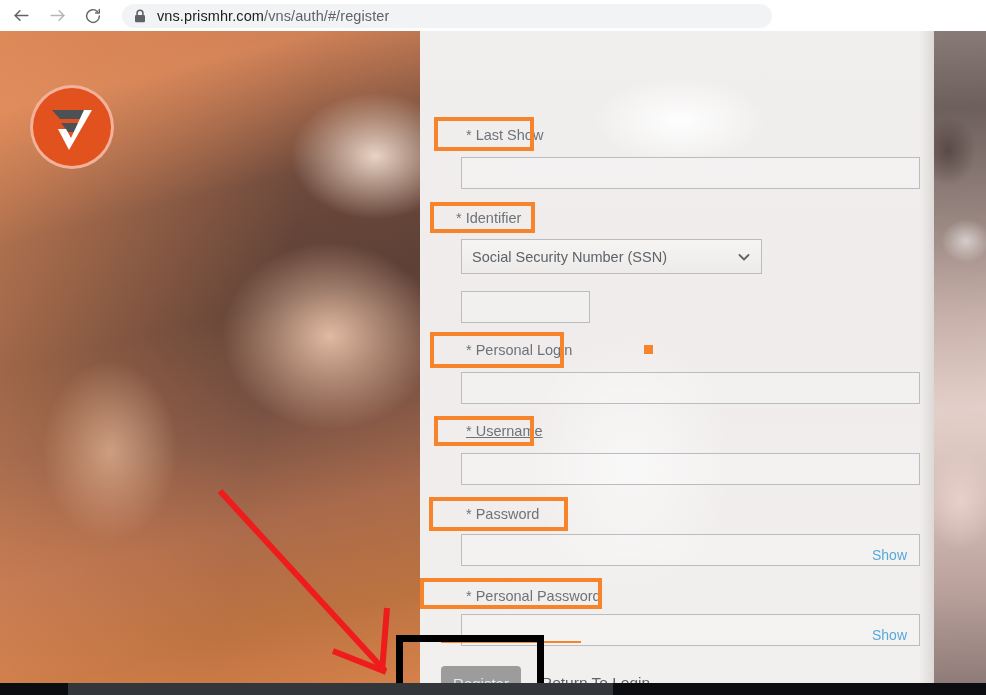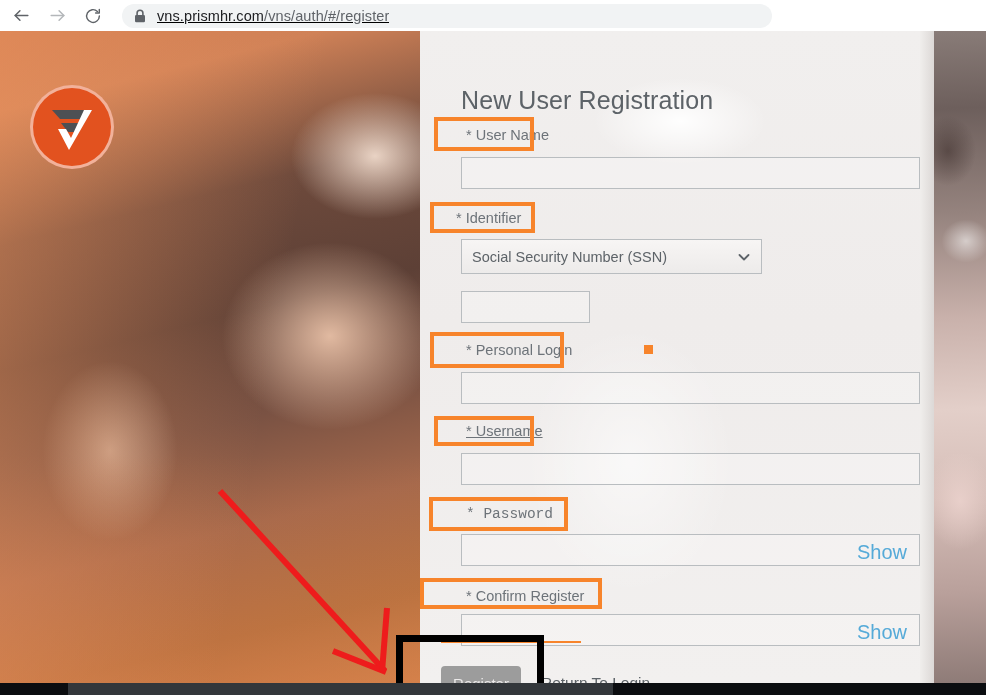--- a/index.html
+++ b/index.html
@@ -9,21 +9,20 @@
     background:#fff;overflow:hidden;
     position:relative;
   }
 
   
   #browser-bar{
     position:absolute;left:0;top:0;width:782px;height:31px;
     background:#ffffff;
     display:flex;align-items:center;
     box-sizing:border-box;
-    text-decoration:underline;
   }
   .nav-btn{
     width:30px;height:30px;margin-left:6px;
     display:flex;align-items:center;justify-content:center;
     border-radius:50%;
     flex:0 0 auto;
   }
   .nav-btn svg{display:block;}
   #omnibox{
     margin-left:14px;
@@ -111,22 +110,22 @@
   .txt-input{
     position:absolute;
     box-sizing:border-box;
     background:rgba(255,255,255,.22);
     border:1px solid #b9bdc0;
     height:32px;
   }
   .txt-input.wide{left:21px;width:459px;}
   .txt-input.short{left:21px;width:129px;}
   .show-link{
-    position:absolute;right:12px;top:6px;
-    font-size:20px;color:#55aad8;
+    position:absolute;right:12px;top:12px;
+    font-size:14px;color:#55aad8;
   }
   #identifier-select{
     position:absolute;left:21px;top:208px;width:301px;height:35px;
     box-sizing:border-box;
     border:1px solid #b9bdc0;
     background:linear-gradient(180deg,#f7f5f4,#edebea);
     display:flex;align-items:center;
     padding:0 10px;
     gap:14px;
   }
@@ -246,48 +245,47 @@
     <svg width="78" height="78" viewBox="0 0 78 78">
       <polygon points="19,22 59,22 51,31 27,31" fill="#4d5054"></polygon>
       <polygon points="28,35 51,35 44,44 35,44" fill="#4d5054"></polygon>
       <polygon points="59,22 36,62 25,41 33,41 38,50 51,22" fill="#ffffff"></polygon>
     </svg>
   </div>
 
   <div id="form-card">
     <div id="form-inner">
 
-      <div id="page-title">New User Registration</div>
-
-      <div class="field-label" style="left:26px;top:96px;">* User Name</div>
+
+      <div class="field-label" style="left:26px;top:96px;">* Last Show</div>
       <input class="txt-input wide" style="top: 126px;" type="text" value="">
 
       <div class="field-label" style="left:16px;top:179px;">* Identifier</div>
       <div id="identifier-select">
         <span id="identifier-select-text">Social Security Number (SSN)</span>
         <span id="identifier-caret">
           <svg width="14" height="14" viewBox="0 0 14 14" fill="none" stroke="#5d6368" stroke-width="1.8" stroke-linecap="round" stroke-linejoin="round">
             <polyline points="2.5,5 7,9.5 11.5,5"></polyline>
           </svg>
         </span>
       </div>
       <input class="txt-input short" style="top: 260px;" type="text" value="">
 
       <div class="field-label" style="left:26px;top:311px;">* Personal Login</div>
       <input class="txt-input wide" style="top: 341px;" type="text" value="">
 
       <div class="field-label" style="left:26px;top:392px;text-decoration:underline;">* Username</div>
       <input class="txt-input wide" style="top: 422px;" type="text" value="">
 
-      <div class="field-label" style="left:26px;top:475px;font-family:Liberation Mono, monospace;">* Password</div>
+      <div class="field-label" style="left:26px;top:475px;">* Password</div>
       <div class="txt-input wide" style="top:503px;position:absolute;">
         <span class="show-link">Show</span>
       </div>
 
-      <div class="field-label" style="left:26px;top:557px;">* Confirm Register</div>
+      <div class="field-label" style="left:26px;top:557px;">* Personal Password</div>
       <div class="txt-input wide" style="top:583px;position:absolute;">
         <span class="show-link">Show</span>
       </div>
 
     </div>
   </div>
 
   <button id="register-button">Register</button>
   <div id="return-link">Return To Login</div>
 

